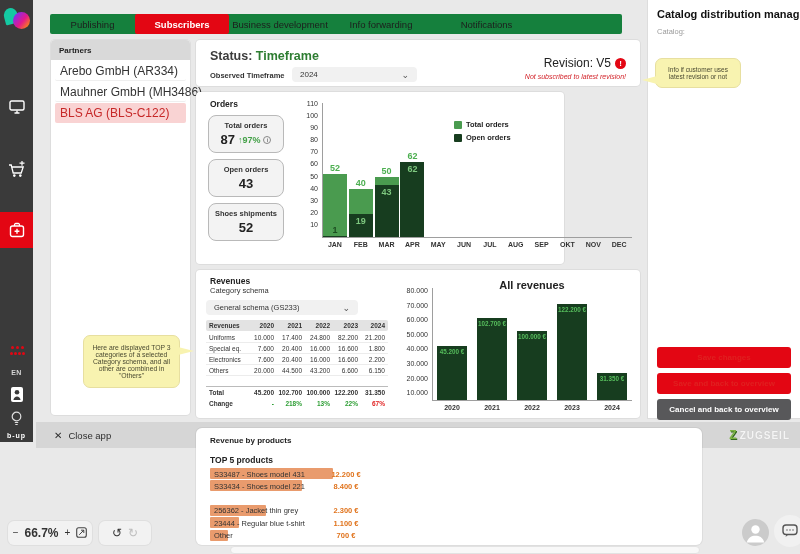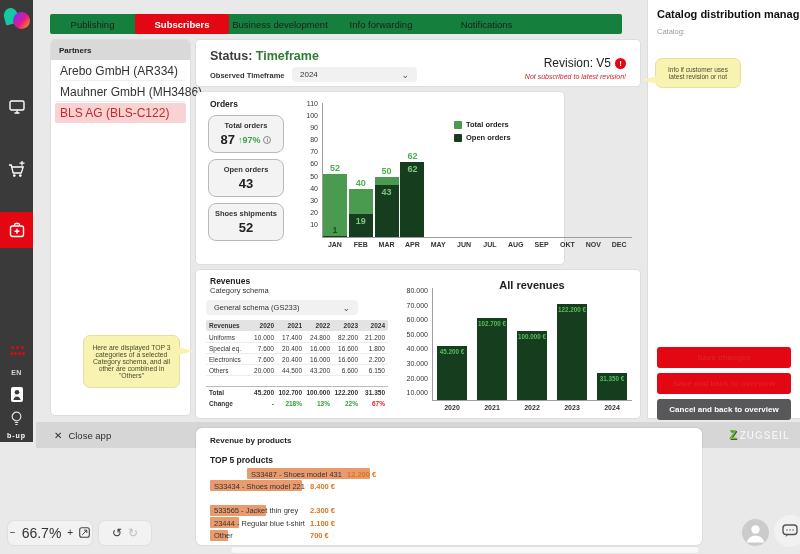--- a/index.html
+++ b/index.html
@@ -73,38 +73,38 @@
   .rtable-row span{display:block;text-align:right;padding-right:3px}
   .rtable-row span:first-child{text-align:left;padding-left:3px}
   .rtable-head{background:#e3e3e3;font-weight:bold;border-radius:2px}
   .rtable-body{border-bottom:1px solid #ececec}
   .green{color:#2e9e35}.red{color:#e02020}.dark{color:#333}
 
   
   .prod-row{position:absolute;left:14px;height:11px;width:400px}
   .prod-bar{position:absolute;left:0;top:0;height:11px;background:#e99b6d;border-radius:1px}
   .prod-label{position:absolute;left:4px;top:1.5px;font-size:7.5px;color:#333;white-space:nowrap}
-  .prod-val{position:absolute;left:100px;top:1.5px;width:72px;text-align:left;font-size:7.5px;font-weight:bold;color:#e0731c}
+  .prod-val{position:absolute;left:100px;top:1.5px;width:72px;text-align:center;font-size:7.5px;font-weight:bold;color:#e0731c}
 
   
   .footer{position:absolute;left:36px;top:422px;width:764px;height:26px;background:#d6d6d6;z-index:1;display:flex;align-items:center}
   .close-app{display:flex;align-items:center;gap:6px;margin-left:18px;font-size:9.5px;color:#2f2f2f;cursor:pointer}
   .brand{margin-left:auto;margin-right:10px;display:flex;align-items:center;gap:3px}
   .brand .z{font-size:12px;font-weight:bold;color:#7cb342;text-shadow:1px 1px 0 #33691e}
   .brand .nm{font-size:10px;font-weight:bold;color:#f5f5f5;letter-spacing:1px;text-shadow:0 0 1px #bbb}
 
   
   .note{position:absolute;background:#f8f3b0;border:1px solid #e7dfa0;border-radius:7px;font-size:6.8px;color:#4a4a32;display:flex;align-items:center;justify-content:center;text-align:center;padding:4px 6px;z-index:7}
   .note .beak-r{position:absolute;right:-15px;top:11px;width:0;height:0;border-top:4px solid transparent;border-bottom:4px solid transparent;border-left:16px solid #f8f3b0}
   .note .beak-l{position:absolute;left:-14px;top:17px;width:0;height:0;border-top:4px solid transparent;border-bottom:4px solid transparent;border-right:15px solid #f8f3b0}
 
   
   .pill{position:absolute;background:#f2f2f2;border-radius:6px;display:flex;align-items:center;justify-content:center;gap:6px;z-index:8;box-shadow:0 0 0 1px rgba(0,0,0,0.04)}
   .pill .ctl{font-size:10px;color:#333;cursor:pointer;line-height:10px}
-  .pill .zl{font-size:14px;font-weight:normal;color:#333}
+  .pill .zl{font-size:12px;font-weight:bold;color:#333}
   .pill .dis{color:#bdbdbd}
   .scrollbar-h{position:absolute;left:230px;top:546px;width:470px;height:8px;background:#f8f8f8;border:1px solid #e2e2e2;border-radius:4px;z-index:8;cursor:pointer}
 </style>
 </head>
 <body>
 
 <div id="app">
 
   <div class="sidebar">
     <div class="sb-item" style="height:34px">
@@ -392,33 +392,33 @@
     <div class="brand">
       <span class="z">Z</span>
       <span class="nm">ZUGSEIL</span>
     </div>
   </div>
 
   <div class="panel" style="left:196px;top:428px;width:506px;height:117px;z-index:3;border-radius:6px">
     <div class="sec-title" style="top:8px;font-size:8px">Revenue by products</div>
     <div class="sec-title" style="top:27px">TOP 5 products</div>
     <div id="products" class="abs" style="inset:0">
-        <div class="prod-row" style="top: 40px; margin-left: 37px;">
+        <div class="prod-row" style="top: 40px;">
           <div class="prod-bar" style="width: 123px; background: rgb(233, 155, 109);"></div>
           <div class="prod-label">S33487 - Shoes model 431</div>
           <div class="prod-val" style="color: rgb(224, 115, 28);">12.200 €</div>
         </div>
         <div class="prod-row" style="top: 52.3px;">
           <div class="prod-bar" style="width: 92px; background: rgb(233, 155, 109);"></div>
           <div class="prod-label">S33434 - Shoes model 221</div>
           <div class="prod-val" style="color: rgb(224, 115, 28);">8.400 €</div>
         </div>
         <div class="prod-row" style="top: 76.9px;">
           <div class="prod-bar" style="width: 56px; background: rgb(233, 155, 109);"></div>
-          <div class="prod-label">533565 - Jacket thin grey</div>
+          <div class="prod-label">256362 - Jacket thin grey</div>
           <div class="prod-val" style="color: rgb(224, 115, 28);">2.300 €</div>
         </div>
         <div class="prod-row" style="top: 89.2px;">
           <div class="prod-bar" style="width: 29px; background: rgb(233, 155, 109);"></div>
           <div class="prod-label">23444 - Regular blue t-shirt</div>
           <div class="prod-val" style="color: rgb(224, 115, 28);">1.100 €</div>
         </div>
         <div class="prod-row" style="top: 101.5px;">
           <div class="prod-bar" style="width: 18px; background: rgb(233, 155, 109);"></div>
           <div class="prod-label">Other</div>

